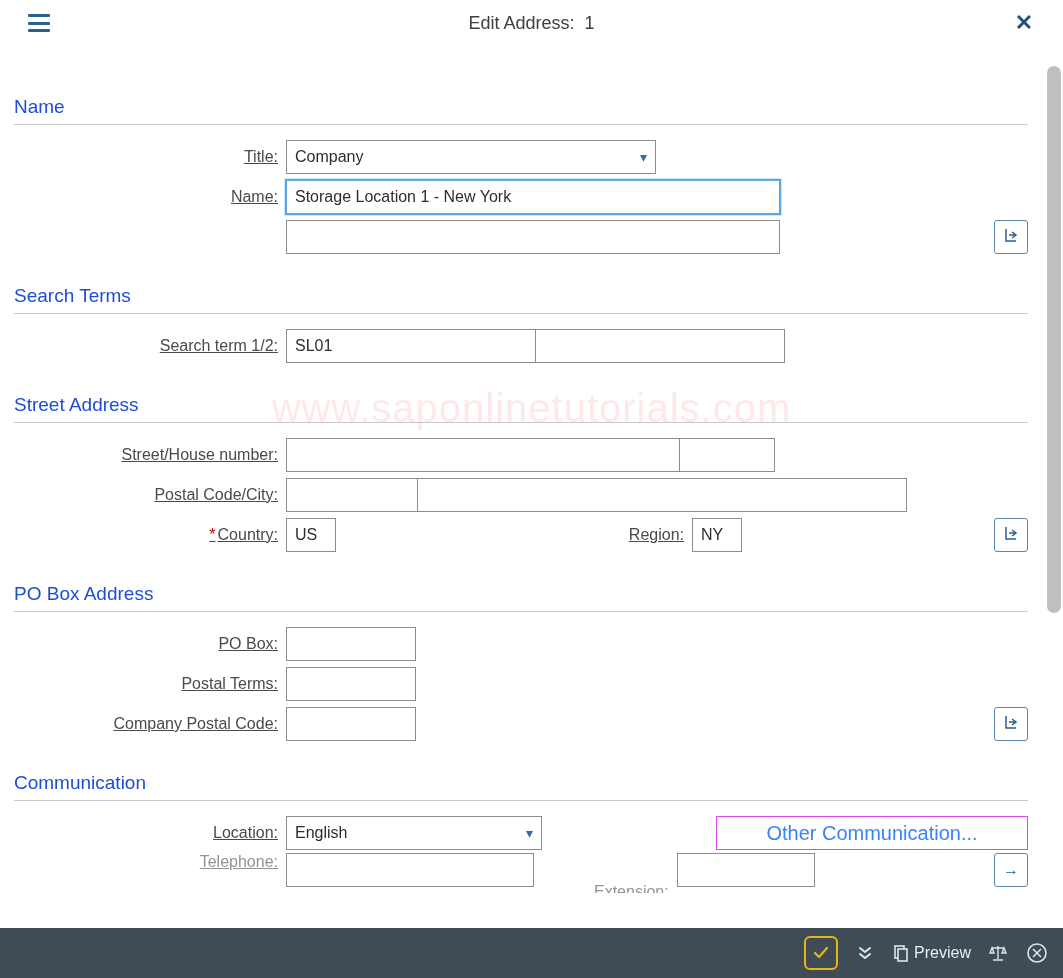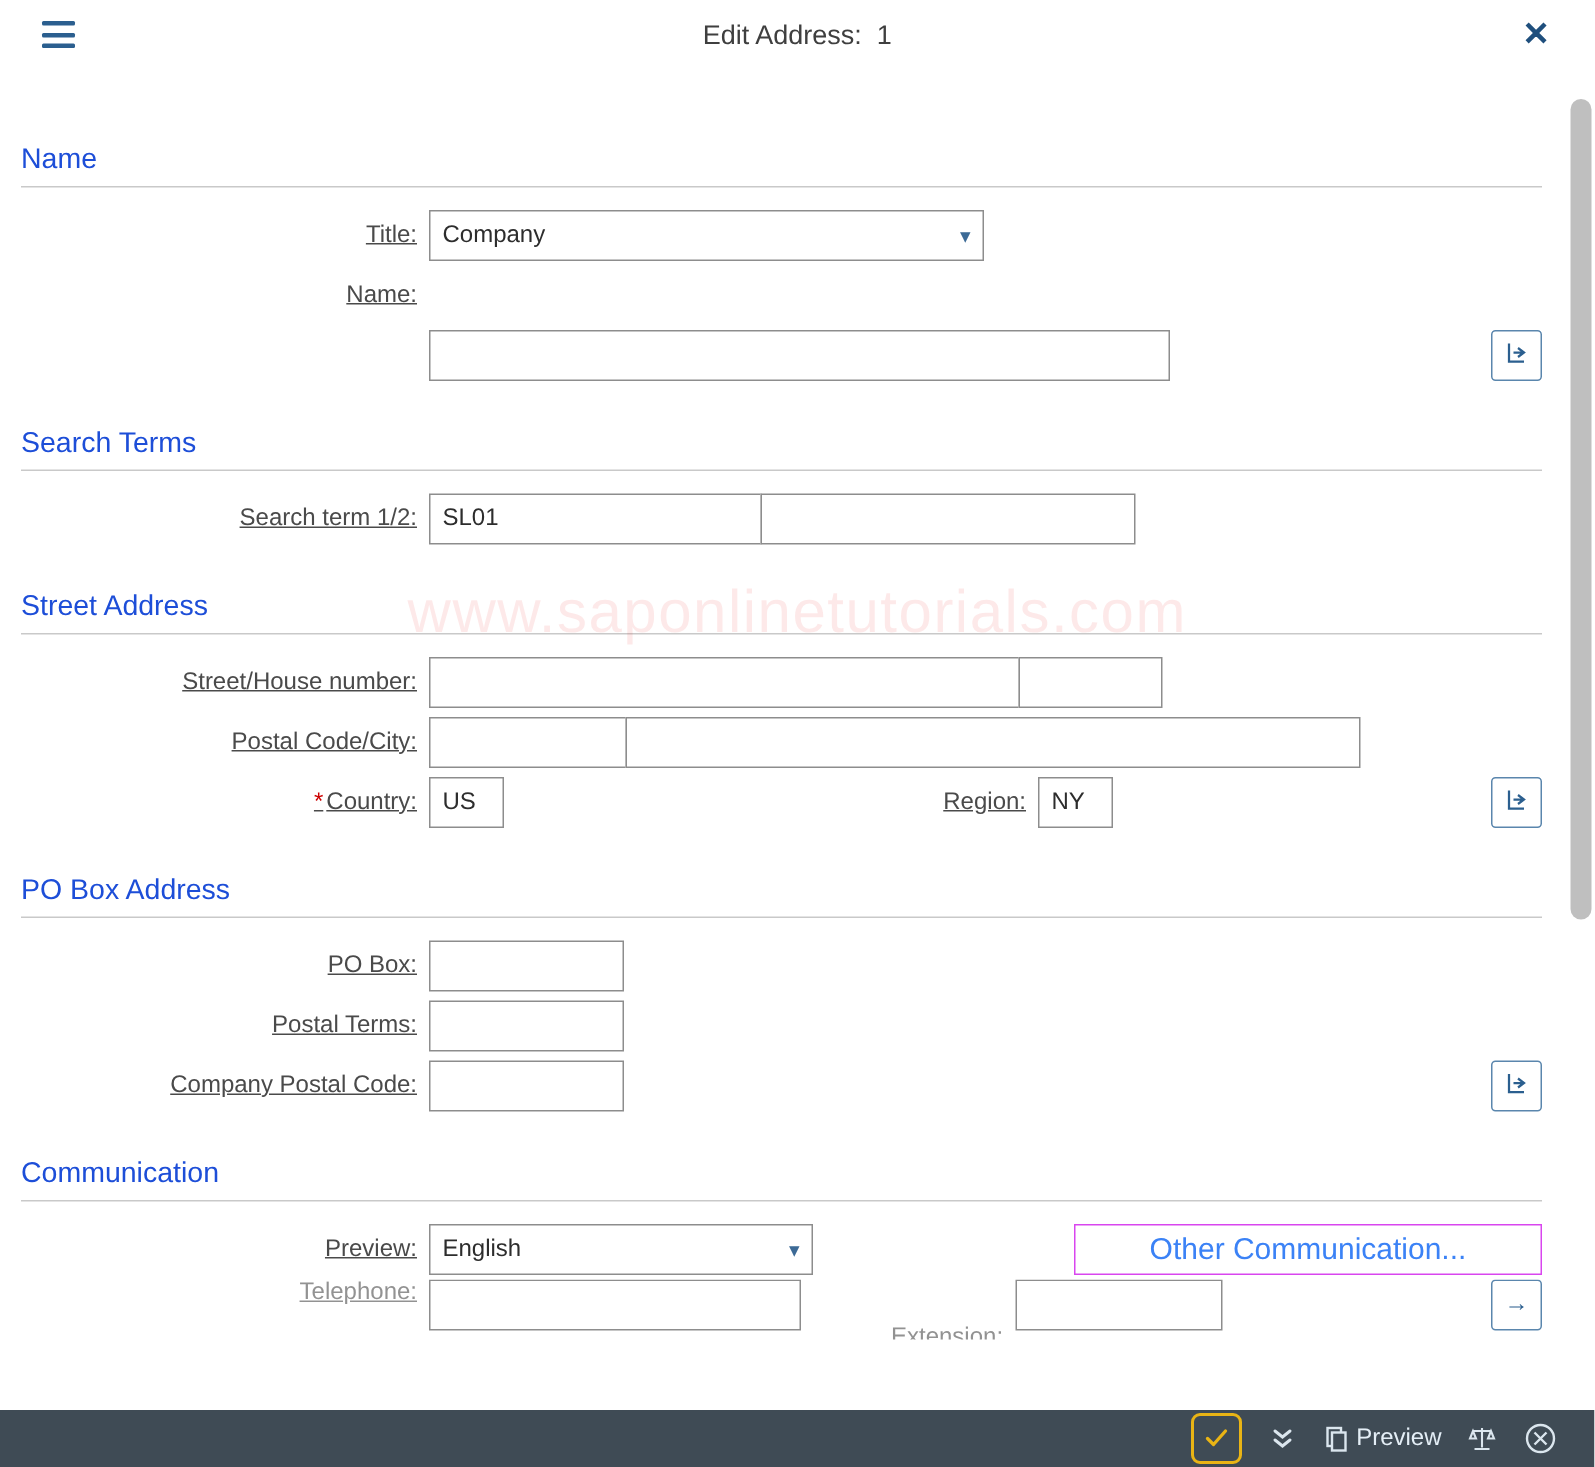--- a/index.html
+++ b/index.html
@@ -105,26 +105,26 @@
       text-align:center;
       font-size:40px;
       color: rgba(240,40,40,0.10);
       pointer-events:none;
       letter-spacing:1px;
     }
 
     .footer {
       position:absolute;
       left:0; right:0; bottom:0;
-      height:38px;
+      height:50px;
       background:#3f4b55;
       display:flex;
       align-items:center;
       justify-content:flex-end;
-      padding: 0 24px;
+      padding: 0 14px;
       gap: 16px;
     }
     .ft-btn {
       display:flex; align-items:center; justify-content:center;
       color:#e4eef6;
       height:34px;
       cursor:pointer;
       border:none;
       background:transparent;
       font-size:16px;
@@ -175,37 +175,38 @@
     <div class="section-header">Name</div>
     <div class="row">
       <div class="label">Title:</div>
       <div class="select" style="width:370px;">
         <span>Company</span>
         <span class="chev">▾</span>
       </div>
     </div>
     <div class="row">
       <div class="label">Name:</div>
+      <input type="text" class="focused" style="width: 494px;" value="Storage Location 1 - New York">
     </div>
     <div class="row">
       <div class="label"></div>
       <input type="text" style="width: 494px;" value="">
       <div style="margin-left:auto;" class="icon-btn">
         <span class="icon-expand">
           <svg width="16" height="16" viewBox="0 0 16 16">
               <path fill="none" stroke="#2b5f8f" stroke-width="1.5" d="M3 2v12h10M9 5l4 3-4 3M13 8H6"></path>
             </svg>
         </span>
       </div>
     </div>
 
     <div class="section-header">Search Terms</div>
     <div class="row">
       <div class="label">Search term 1/2:</div>
-      <input type="text" style="width: 222px;" value="SL01">
+      <input type="text" style="width: 250px;" value="SL01">
       <input type="text" style="width: 250px; margin-left: -1px;" value="">
     </div>
 
     <div class="section-header">Street Address</div>
     <div class="row">
       <div class="label">Street/House number:</div>
       <input type="text" style="width: 394px;" value="">
       <input type="text" style="width: 96px; margin-left: -1px;" value="">
     </div>
     <div class="row">
@@ -244,21 +245,21 @@
         <span class="icon-expand">
           <svg width="16" height="16" viewBox="0 0 16 16">
               <path fill="none" stroke="#2b5f8f" stroke-width="1.5" d="M3 2v12h10M9 5l4 3-4 3M13 8H6"></path>
             </svg>
         </span>
       </div>
     </div>
 
     <div class="section-header">Communication</div>
     <div class="row">
-      <div class="label">Preview:</div>
+      <div class="label">Location:</div>
       <div class="select" style="width:256px;">
         <span>English</span>
         <span class="chev">▾</span>
       </div>
       <div style="margin-left:auto;display:flex;gap:0;">
         <button class="btn" style="width:312px;">Other Communication...</button>
       </div>
     </div>
     <div class="row" style="overflow:hidden;height:24px;align-items:flex-start;">
       <div class="label" style="opacity:.6;">Telephone:</div>

